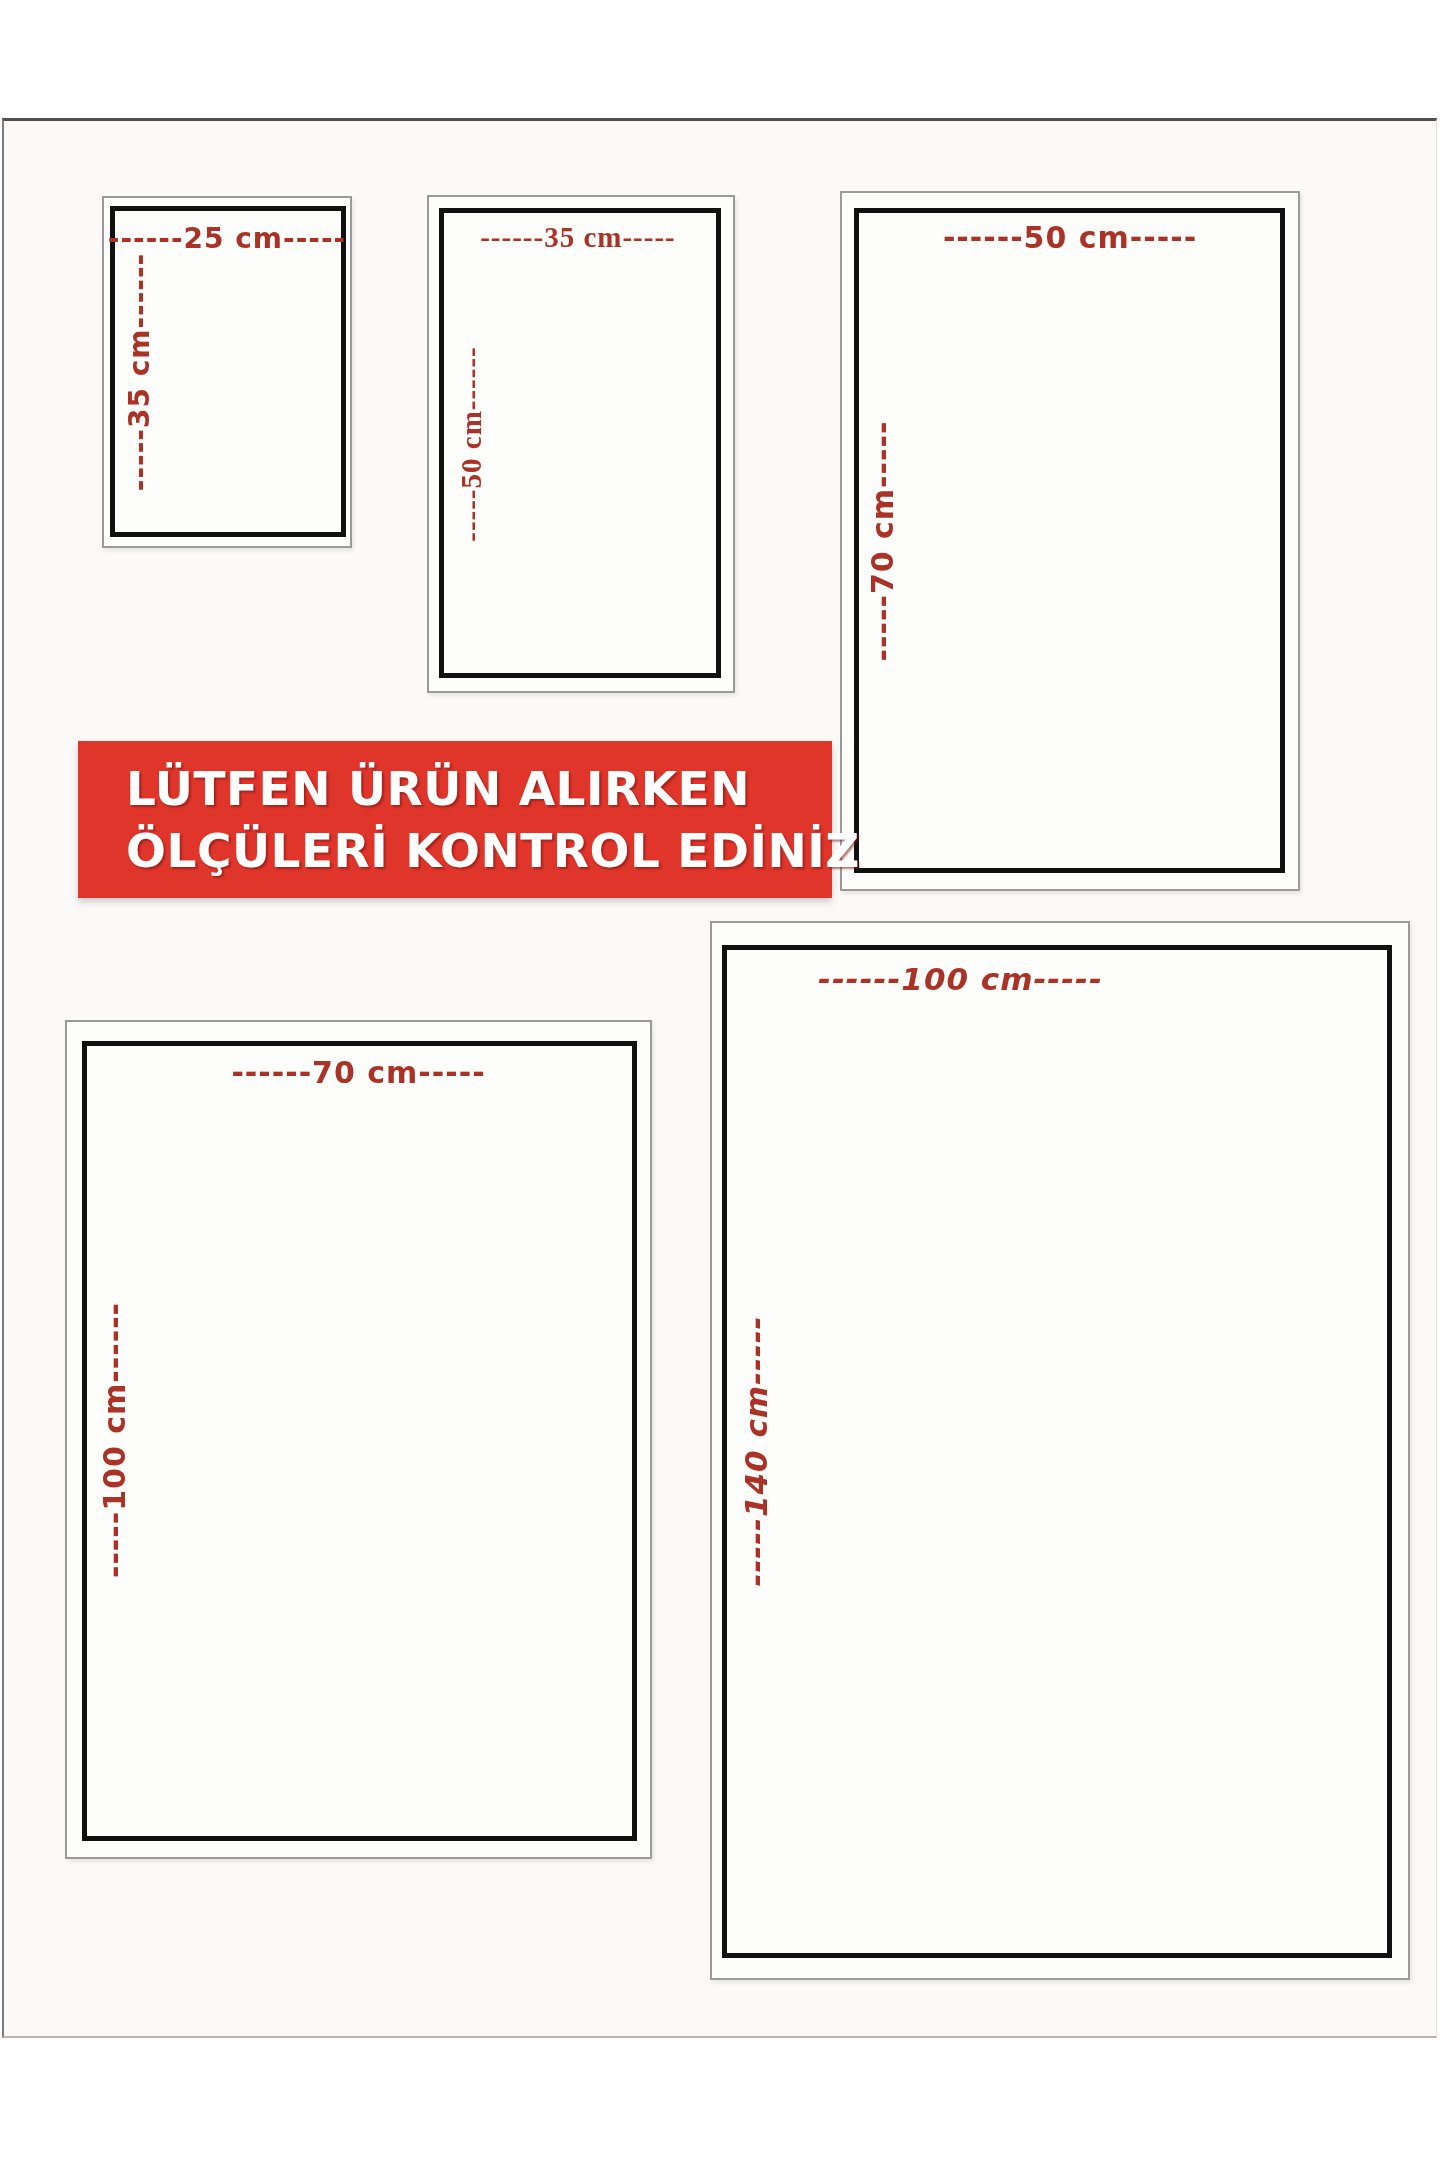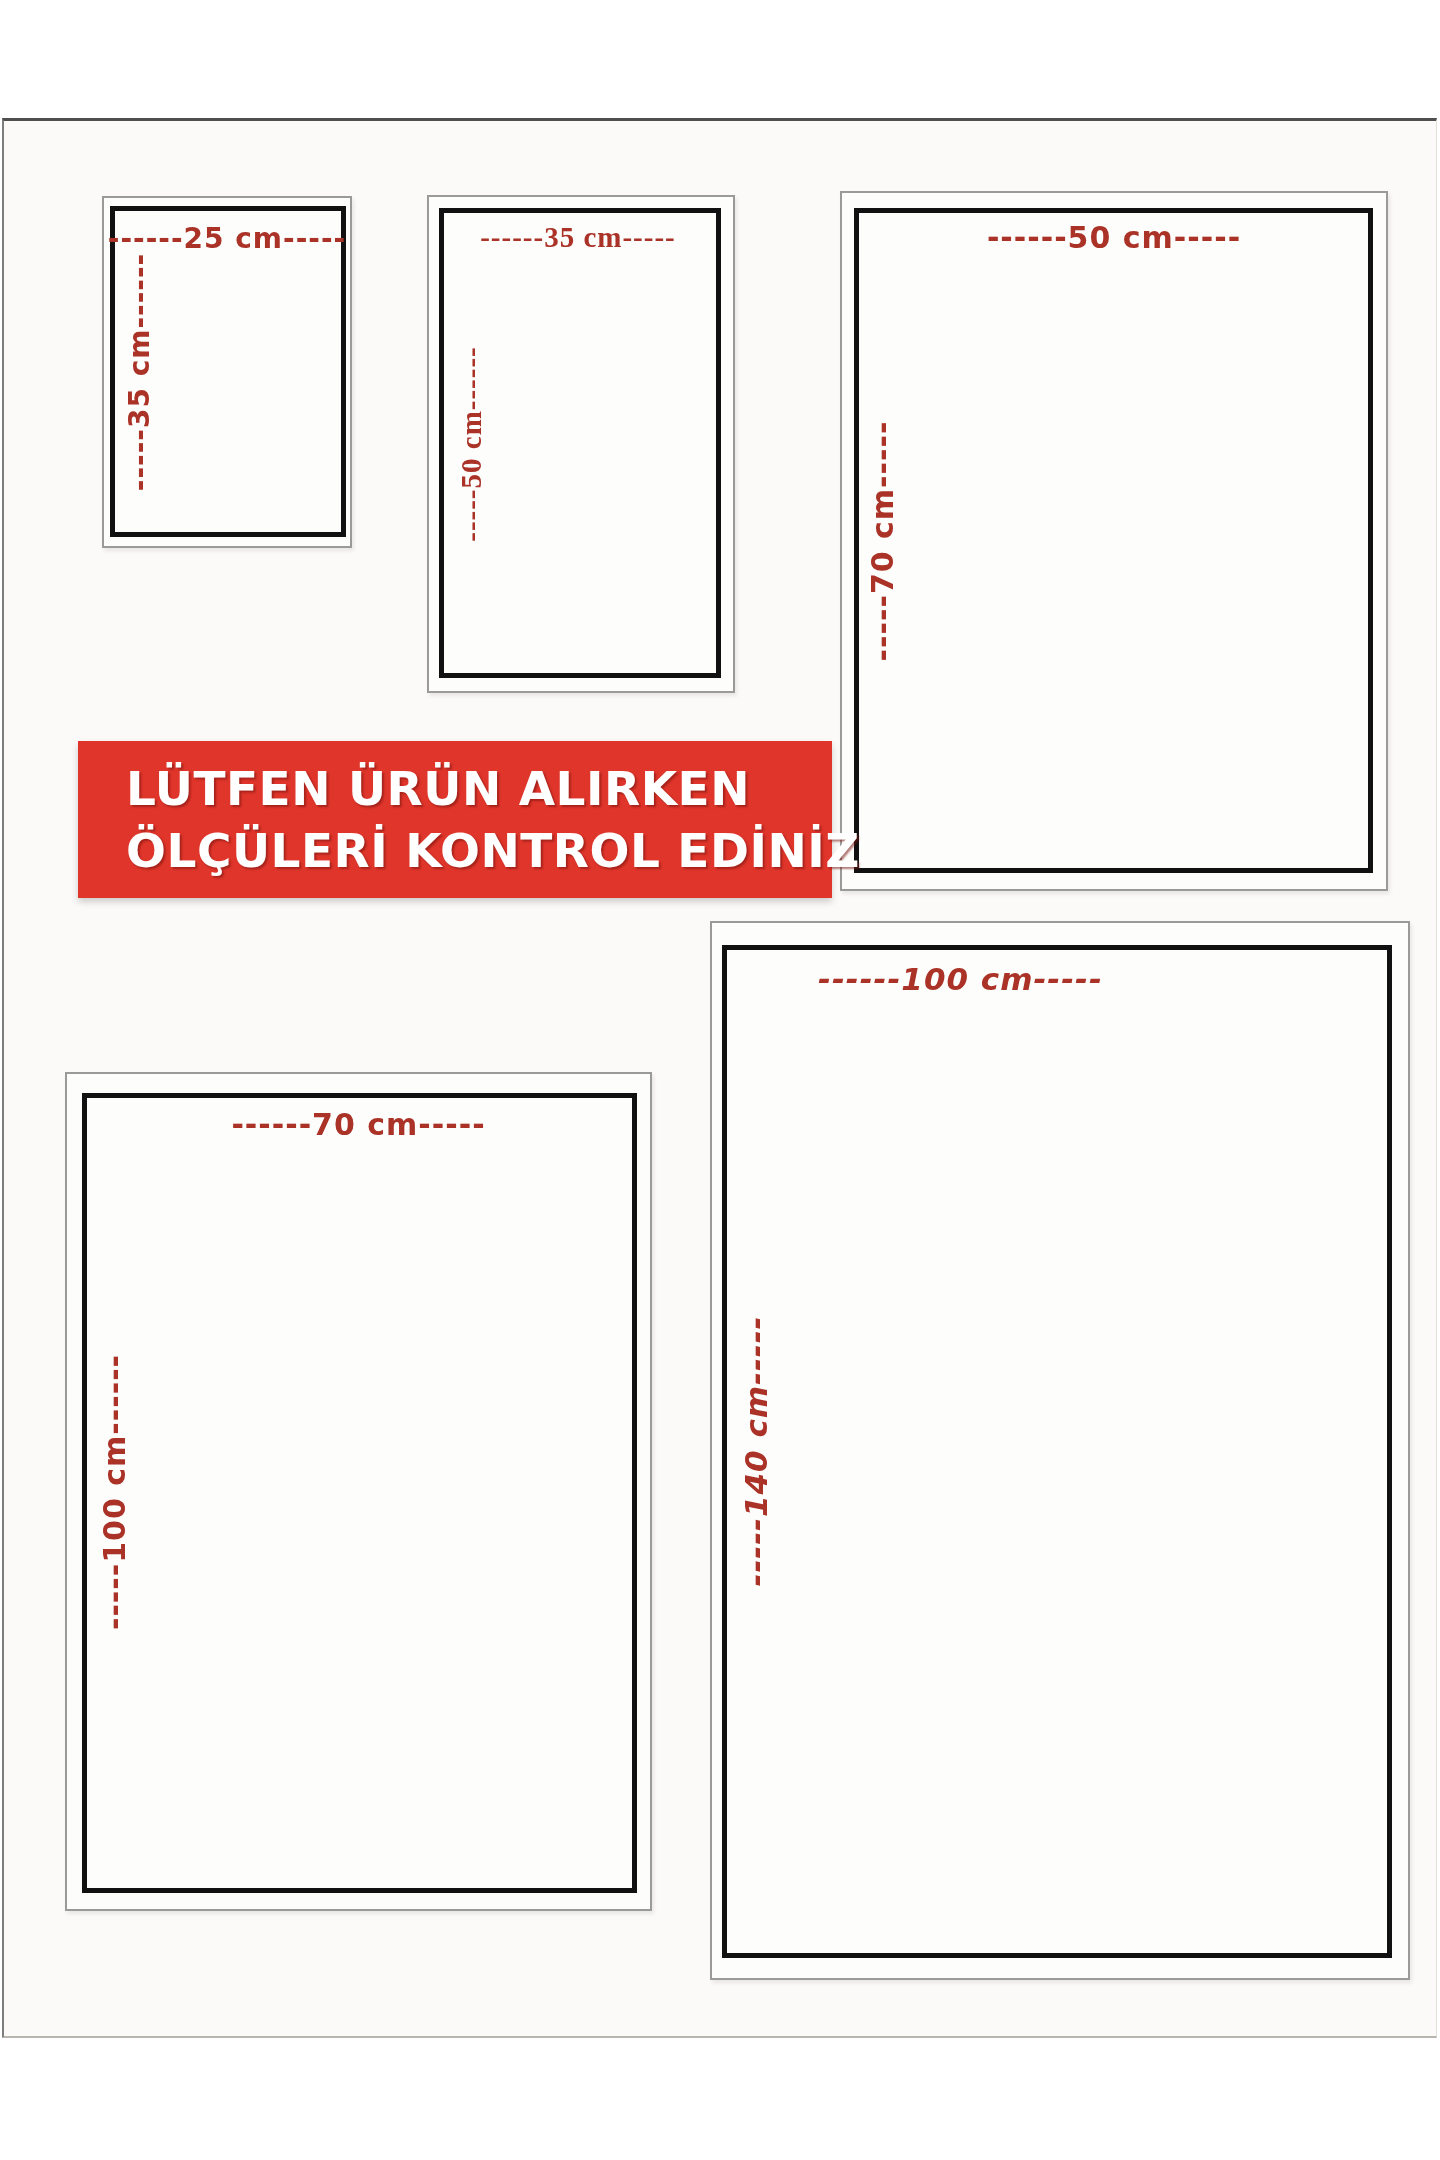--- a/index.html
+++ b/index.html
@@ -63,21 +63,21 @@
   #box1 { left: 103px; top: 193px; width: 250px; height: 352px; }
   #box1 .inner-frame { left: 6px; top: 8px; right: 4px; bottom: 9px; }
   #box1 .h-label { left: 50%; top: 24px; font-size: 28px; }
   #box1 .v-label { left: 35px; top: 50%; font-size: 28px; }
   
   #box2 { left: 425px; top: 192px; width: 308px; height: 498px; font-family: Liberation Serif, serif; }
   #box2 .inner-frame { left: 10px; top: 11px; right: 12px; bottom: 13px; }
   #box2 .h-label { left: 49%; top: 24px; font-size: 29px; }
   #box2 .v-label { left: 42px; top: 50%; font-size: 29px; }
   
-  #box3 { left: 838px; top: 188px; width: 548px; height: 700px; }
+  #box3 { left: 838px; top: 188px; width: 460px; height: 700px; }
   #box3 .inner-frame { left: 12px; top: 15px; right: 13px; bottom: 16px; }
   #box3 .h-label { left: 50%; top: 27px; font-size: 30px; }
   #box3 .v-label { left: 40px; top: 50%; font-size: 30px; }
   
   #box4 { left: 63px; top: 1027px; width: 587px; height: 839px; }
   #box4 .inner-frame { left: 15px; top: 19px; right: 13px; bottom: 16px; }
   #box4 .h-label { left: 50%; top: 33px; font-size: 30px; }
   #box4 .v-label { left: 47px; top: 50%; font-size: 30px; }
   
   #box5 { left: 708px; top: 918px; width: 700px; height: 1059px; }
@@ -127,21 +127,21 @@
       <div class="h-label">------35 cm-----</div>
       <div class="v-label">-----50 cm------</div>
     </div>
 
     <div class="size-box" id="box3" style="left:836px; top:70px;">
       <div class="inner-frame"></div>
       <div class="h-label">------50 cm-----</div>
       <div class="v-label">-----70 cm-----</div>
     </div>
 
-    <div class="size-box" id="box4" style="left:61px; top:951px;">
+    <div class="size-box" id="box4" style="left:61px; top:899px;">
       <div class="inner-frame"></div>
       <div class="h-label">------70 cm-----</div>
       <div class="v-label">-----100 cm------</div>
     </div>
 
     <div class="size-box" id="box5" style="left:706px; top:800px;font-style:italic;">
       <div class="inner-frame"></div>
       <div class="h-label">------100 cm-----</div>
       <div class="v-label">-----140 cm-----</div>
     </div>

